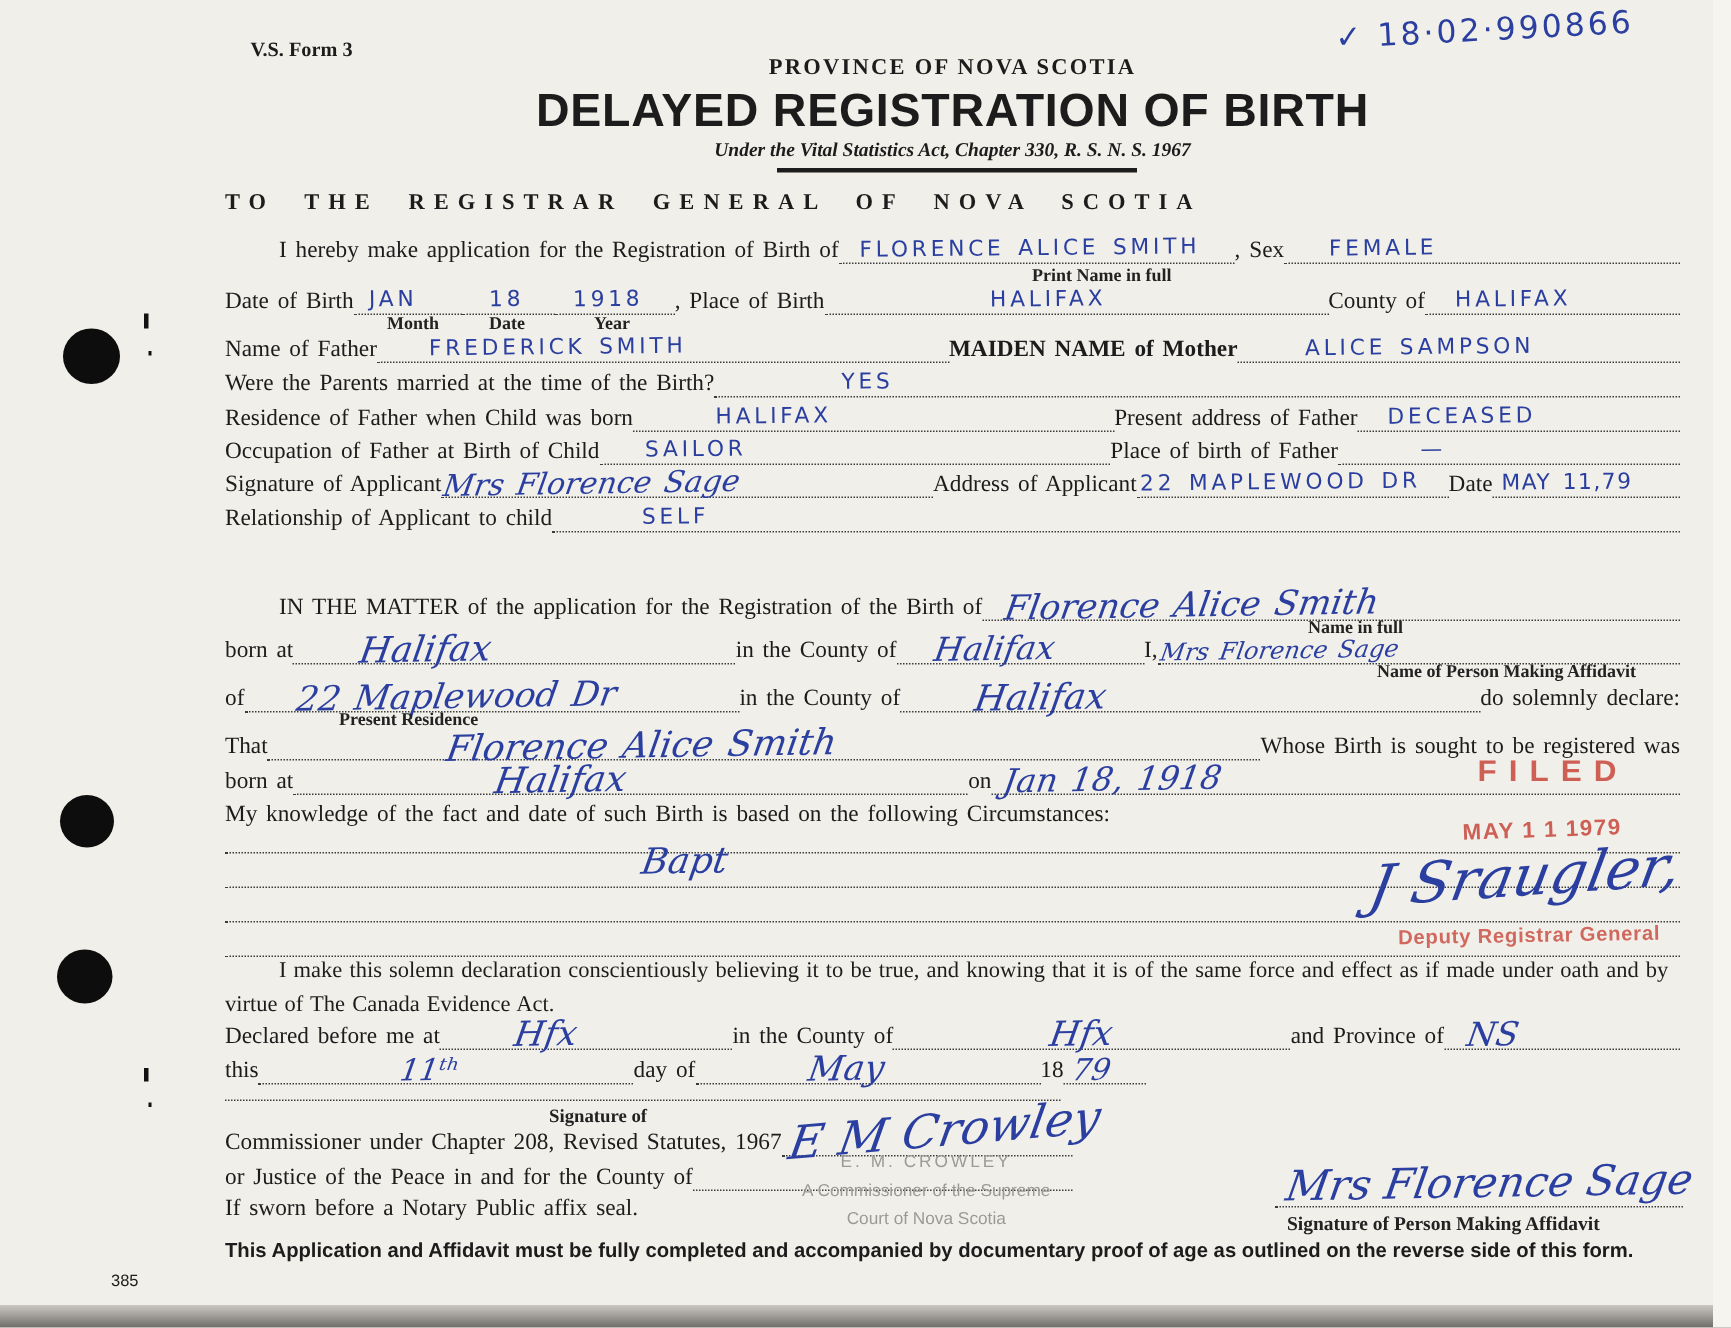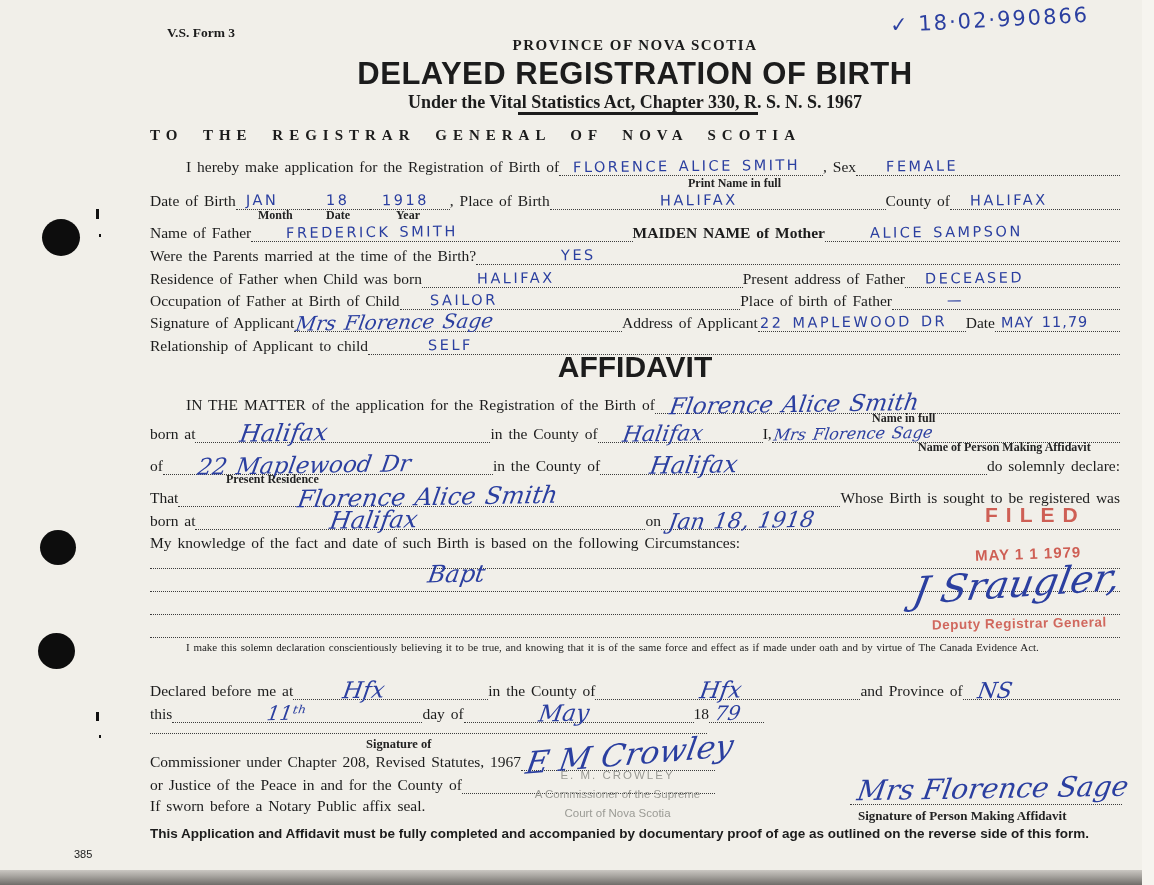--- a/index.html
+++ b/index.html
@@ -49,21 +49,21 @@
   <div class="scan-mark" style="left:96px; top:209px; width:3px; height:10px;"></div>
   <div class="scan-mark" style="left:99px; top:234px; width:2px; height:3px;"></div>
   <div class="scan-mark" style="left:96px; top:712px; width:3px; height:9px;"></div>
   <div class="scan-mark" style="left:99px; top:735px; width:2px; height:3px;"></div>
 
   <div class="abs bold-serif" style="left:167px; top:25px; font-size:13.5px;">V.S. Form 3</div>
   <div class="abs" style="left:890px; top:8px; font-family:'DejaVu Sans',sans-serif; font-size:21px; color:#2b3fa0; letter-spacing:2px; transform:rotate(-3deg);">✓ 18·02·990866</div>
 
   <div class="heading bold-serif" style="top:37px; font-size:15px; letter-spacing:1.5px;">PROVINCE OF NOVA SCOTIA</div>
   <div class="heading sans" style="top:56px; font-size:31px; font-weight:bold; letter-spacing:0.5px;">DELAYED REGISTRATION OF BIRTH</div>
-  <div class="heading bold-serif" style="top:92px; font-size:18px;">Under the Vital Statistics Act, Chapter 330, R. S. N. S. 1967</div>
+  <div class="heading bold-serif" style="top:92px; font-size:13px;font-style:italic;">Under the Vital Statistics Act, Chapter 330, R. S. N. S. 1967</div>
   <div class="abs" style="left:518px; top:112px; width:240px; height:3px; background:#1c1c1c;"></div>
 
   <div class="abs bold-serif" style="left:150px; top:127px; font-size:15px; letter-spacing:6px; word-spacing:10px;">TO THE REGISTRAR GENERAL OF NOVA SCOTIA</div>
 
   <div class="row" style="top:156px;">
     <span class="indent"></span>
     <span class="lbl">I hereby make application for the Registration of Birth of</span>
     <span class="fill" style="min-width:240px;">
       <span class="val hw-caps">FLORENCE ALICE SMITH</span>
     </span>
@@ -153,21 +153,20 @@
     </span>
   </div>
 
   <div class="row" style="top:335px;">
     <span class="lbl">Relationship of Applicant to child</span>
     <span class="fill">
       <span class="val hw-caps" style="left:60px;">SELF</span>
     </span>
   </div>
 
-  <div class="heading sans" style="top:350px; font-size:30px; font-weight:bold;">AFFIDAVIT</div>
 
   <div class="row" style="top:394px;">
     <span class="indent"></span>
     <span class="lbl">IN THE MATTER of the application for the Registration of the Birth of</span>
     <span class="fill">
       <span class="val hw-cursive" style="left:15px; font-size:23px;">Florence Alice Smith</span>
     </span>
   </div>
   <div class="sub" style="left:872px; top:411px;">Name in full</div>
 
@@ -227,21 +226,21 @@
   <div class="dotline" style="top:568px;"></div>
   <div class="dotline" style="top:591px;"></div>
   <div class="dotline" style="top:614px;"></div>
   <div class="dotline" style="top:637px;"></div>
   <div class="abs hw-cursive" style="left:428px; top:560px; font-size:24px;">Bapt</div>
 
   <div class="abs stamp-red" style="left:975px; top:545px; font-size:15px; letter-spacing:1px; transform:rotate(-2deg); opacity:0.85;">MAY 1 1 1979</div>
   <div class="abs hw-cursive" style="left:915px; top:562px; font-size:38px; transform:skewX(-14deg) rotate(-4deg);">J Sraugler,</div>
   <div class="abs stamp-red" style="left:932px; top:616px; font-size:13.5px; letter-spacing:0.5px; transform:rotate(-1deg); opacity:0.8;">Deputy Registrar General</div>
 
-  <div class="abs" style="left:150px; right:34px; top:636px; font-size:11px; line-height:23px; text-indent:36px; word-spacing:1px;">I make this solemn declaration conscientiously believing it to be true, and knowing that it is of the same force and effect as if made under oath and by virtue of The Canada Evidence Act.</div>
+  <div class="abs" style="left:150px; right:34px; top:636px; font-size:15px; line-height:23px; text-indent:36px; word-spacing:1px;">I make this solemn declaration conscientiously believing it to be true, and knowing that it is of the same force and effect as if made under oath and by virtue of The Canada Evidence Act.</div>
 
   <div class="row" style="top:680px;">
     <span class="lbl">Declared before me at</span>
     <span class="fill fw" style="width:195px;">
       <span class="val hw-cursive" style="left:50px; font-size:23px;">Hfx</span>
     </span>
     <span class="lbl">in the County of</span>
     <span class="fill fw" style="width:265px;">
       <span class="val hw-cursive" style="left:105px; font-size:23px;">Hfx</span>
     </span>

